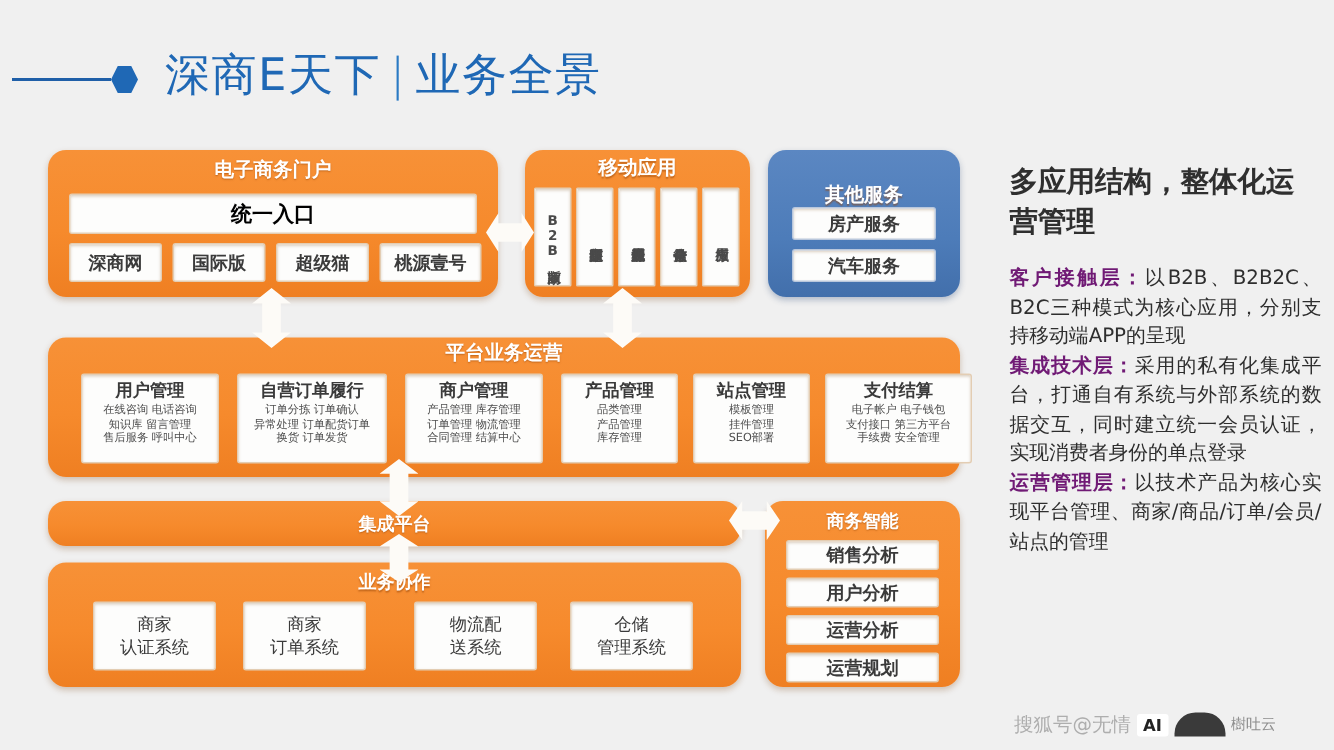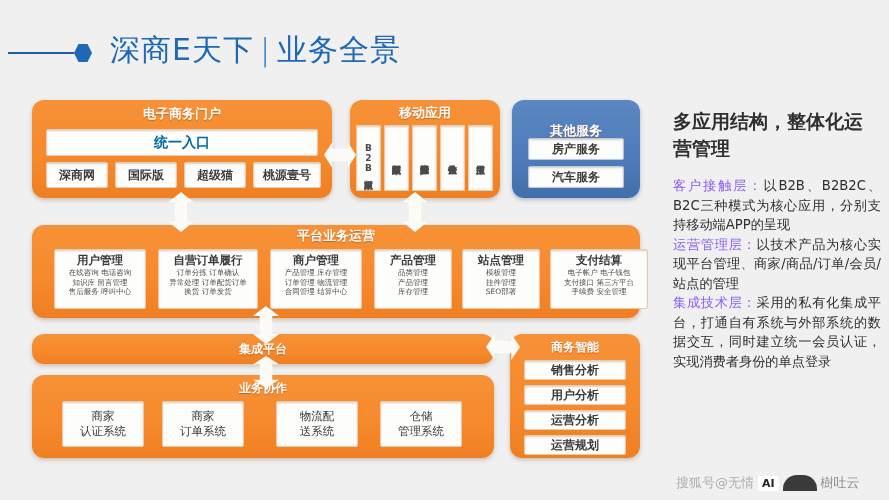--- a/index.html
+++ b/index.html
@@ -29,21 +29,21 @@
   .ptitle{color:#ffffff;font-weight:bold;text-align:center;
           text-shadow:0 1px 1px rgba(150,70,10,.55);}
   .wbox{background:#fdfdfc;border:1px solid #e3cdb3;box-sizing:border-box;
         display:flex;align-items:center;justify-content:center;text-align:center;
         color:#3b3b3b;box-shadow:0 1px 2px rgba(120,70,20,.25) inset;}
 
   
   #portal{left:32px;top:100px;width:300px;height:98px;}
   #portal .ptitle{font-size:13px;line-height:22px;padding-top:3px;}
   #portal .entry{position:absolute;left:14px;top:29px;width:272px;height:27px;
-                 font-size:14px;font-weight:bold;color:#0369a1;border-radius:2px;}
+                 font-size:14px;font-weight:bold;color:#000000;border-radius:2px;}
   #portal .sub{position:absolute;top:62px;height:26px;font-size:12px;font-weight:bold;border-radius:2px;}
 
   
   #mobile{left:350px;top:100px;width:150px;height:98px;}
   #mobile .ptitle{font-size:13px;line-height:20px;padding-top:3px;}
   #mobile .mcol{position:absolute;top:25px;height:66px;width:25px;
                 writing-mode:vertical-rl;text-orientation:upright;
                 font-size:9px;font-weight:bold;color:#4a4a4a;letter-spacing:0px;
                 line-height:24px;padding:2px 0;border-radius:1px;}
 
@@ -81,29 +81,29 @@
   .arrow{position:absolute;background:#fdfbf7;
          filter:drop-shadow(0 1px 1px rgba(130,80,30,.45));}
   .arr-v{clip-path:polygon(50% 0,100% 26%,74% 26%,74% 74%,100% 74%,50% 100%,0 74%,26% 74%,26% 26%,0 26%);}
   .arr-h{clip-path:polygon(0 50%,26% 0,26% 26%,74% 26%,74% 0,100% 50%,74% 100%,74% 74%,26% 74%,26% 100%);}
 
   
   #rtext{position:absolute;left:673px;top:108px;width:208px;}
   #rtext .rt-title{font-size:19px;font-weight:bold;color:#2f2f2f;line-height:27px;
                    letter-spacing:0px;margin-bottom:14px;}
   #rtext .rt-para{font-size:13.2px;color:#2e2e2e;line-height:19.5px;text-align:justify;}
-  #rtext .rt-para b{font-weight:normal;color:#8b5cf6;}
+  #rtext .rt-para b{font-weight:bold;color:#701a75;}
 
   
   #wm{position:absolute;left:676px;top:470px;width:213px;height:26px;
       display:flex;align-items:center;gap:4px;}
   #wm .wm-text{font-size:13px;color:#aeaeae;white-space:nowrap;}
   #wm .wm-ai{background:#ffffff;color:#222;font-size:11px;font-weight:bold;
              padding:1px 4px;border-radius:2px;line-height:13px;}
-  #wm .wm-logo{font-size:13px;color:#8d8d8d;white-space:nowrap;font-family:Liberation Serif, serif;}
+  #wm .wm-logo{font-size:10px;color:#8d8d8d;white-space:nowrap;font-family:Liberation Serif, serif;}
   #wm .wm-blob{width:34px;height:16px;background:#3a3a3a;border-radius:14px 14px 0 0;}
 </style>
 </head>
 <body>
 
 <div class="slide">
 
   <div class="header">
     <div class="hdr-line"></div>
     <div class="hdr-dot"></div>
@@ -208,24 +208,24 @@
   <div class="arrow arr-v" style="left:253px;top:306px;width:26px;height:38px;"></div>
   <div class="arrow arr-v" style="left:253px;top:356px;width:26px;height:32px;"></div>
   <div class="arrow arr-h" style="left:486px;top:334px;width:34px;height:26px;"></div>
 
   <div id="rtext">
     <div class="rt-title">多应用结构，整体化运营管理</div>
     <div class="rt-para">
       <b>客户接触层：</b><span>以B2B、B2B2C、B2C三种模式为核心应用，分别支持移动端APP的呈现</span>
     </div>
     <div class="rt-para">
+      <b>集成技术层：</b><span>采用的私有化集成平台，打通自有系统与外部系统的数据交互，同时建立统一会员认证，实现消费者身份的单点登录</span>
+    </div>
+    <div class="rt-para">
       <b>运营管理层：</b><span>以技术产品为核心实现平台管理、商家/商品/订单/会员/站点的管理</span>
-    </div>
-    <div class="rt-para">
-      <b>集成技术层：</b><span>采用的私有化集成平台，打通自有系统与外部系统的数据交互，同时建立统一会员认证，实现消费者身份的单点登录</span>
     </div>
   </div>
 
   <div id="wm">
     <span class="wm-text">搜狐号@无情</span>
     <span class="wm-ai">AI</span>
     <span class="wm-blob"></span>
     <span class="wm-logo">樹吐云</span>
   </div>
 

